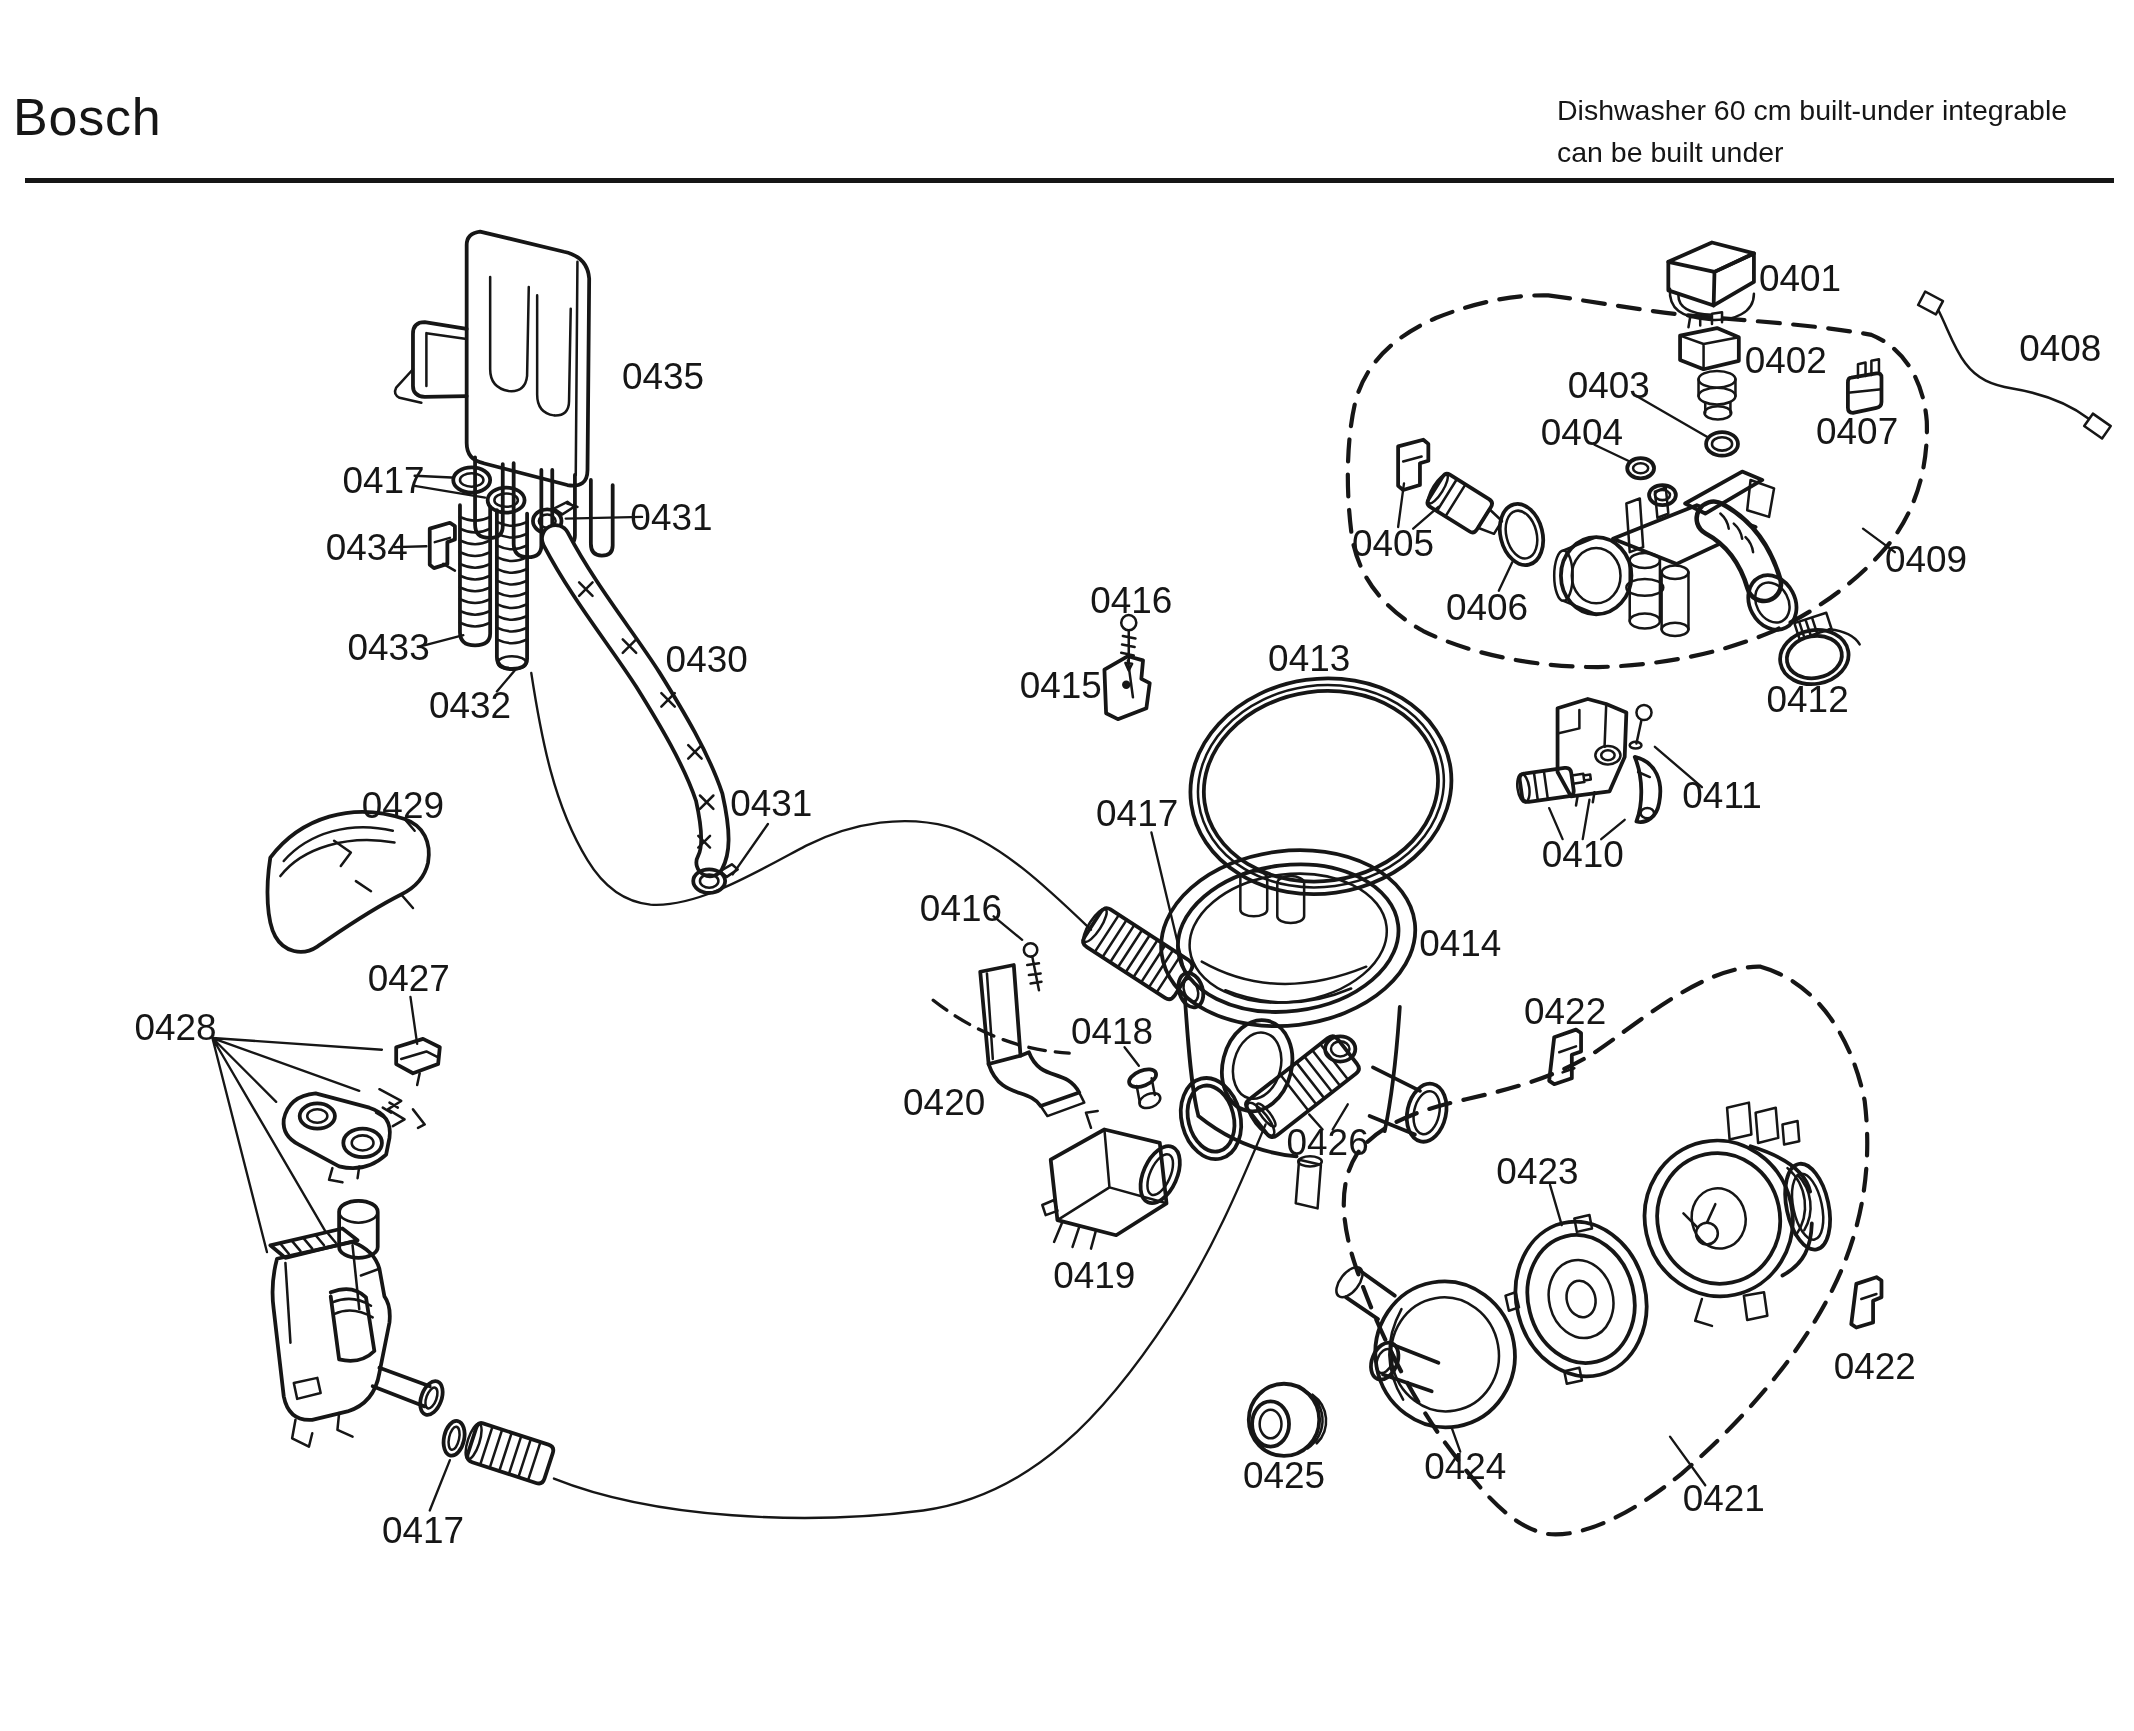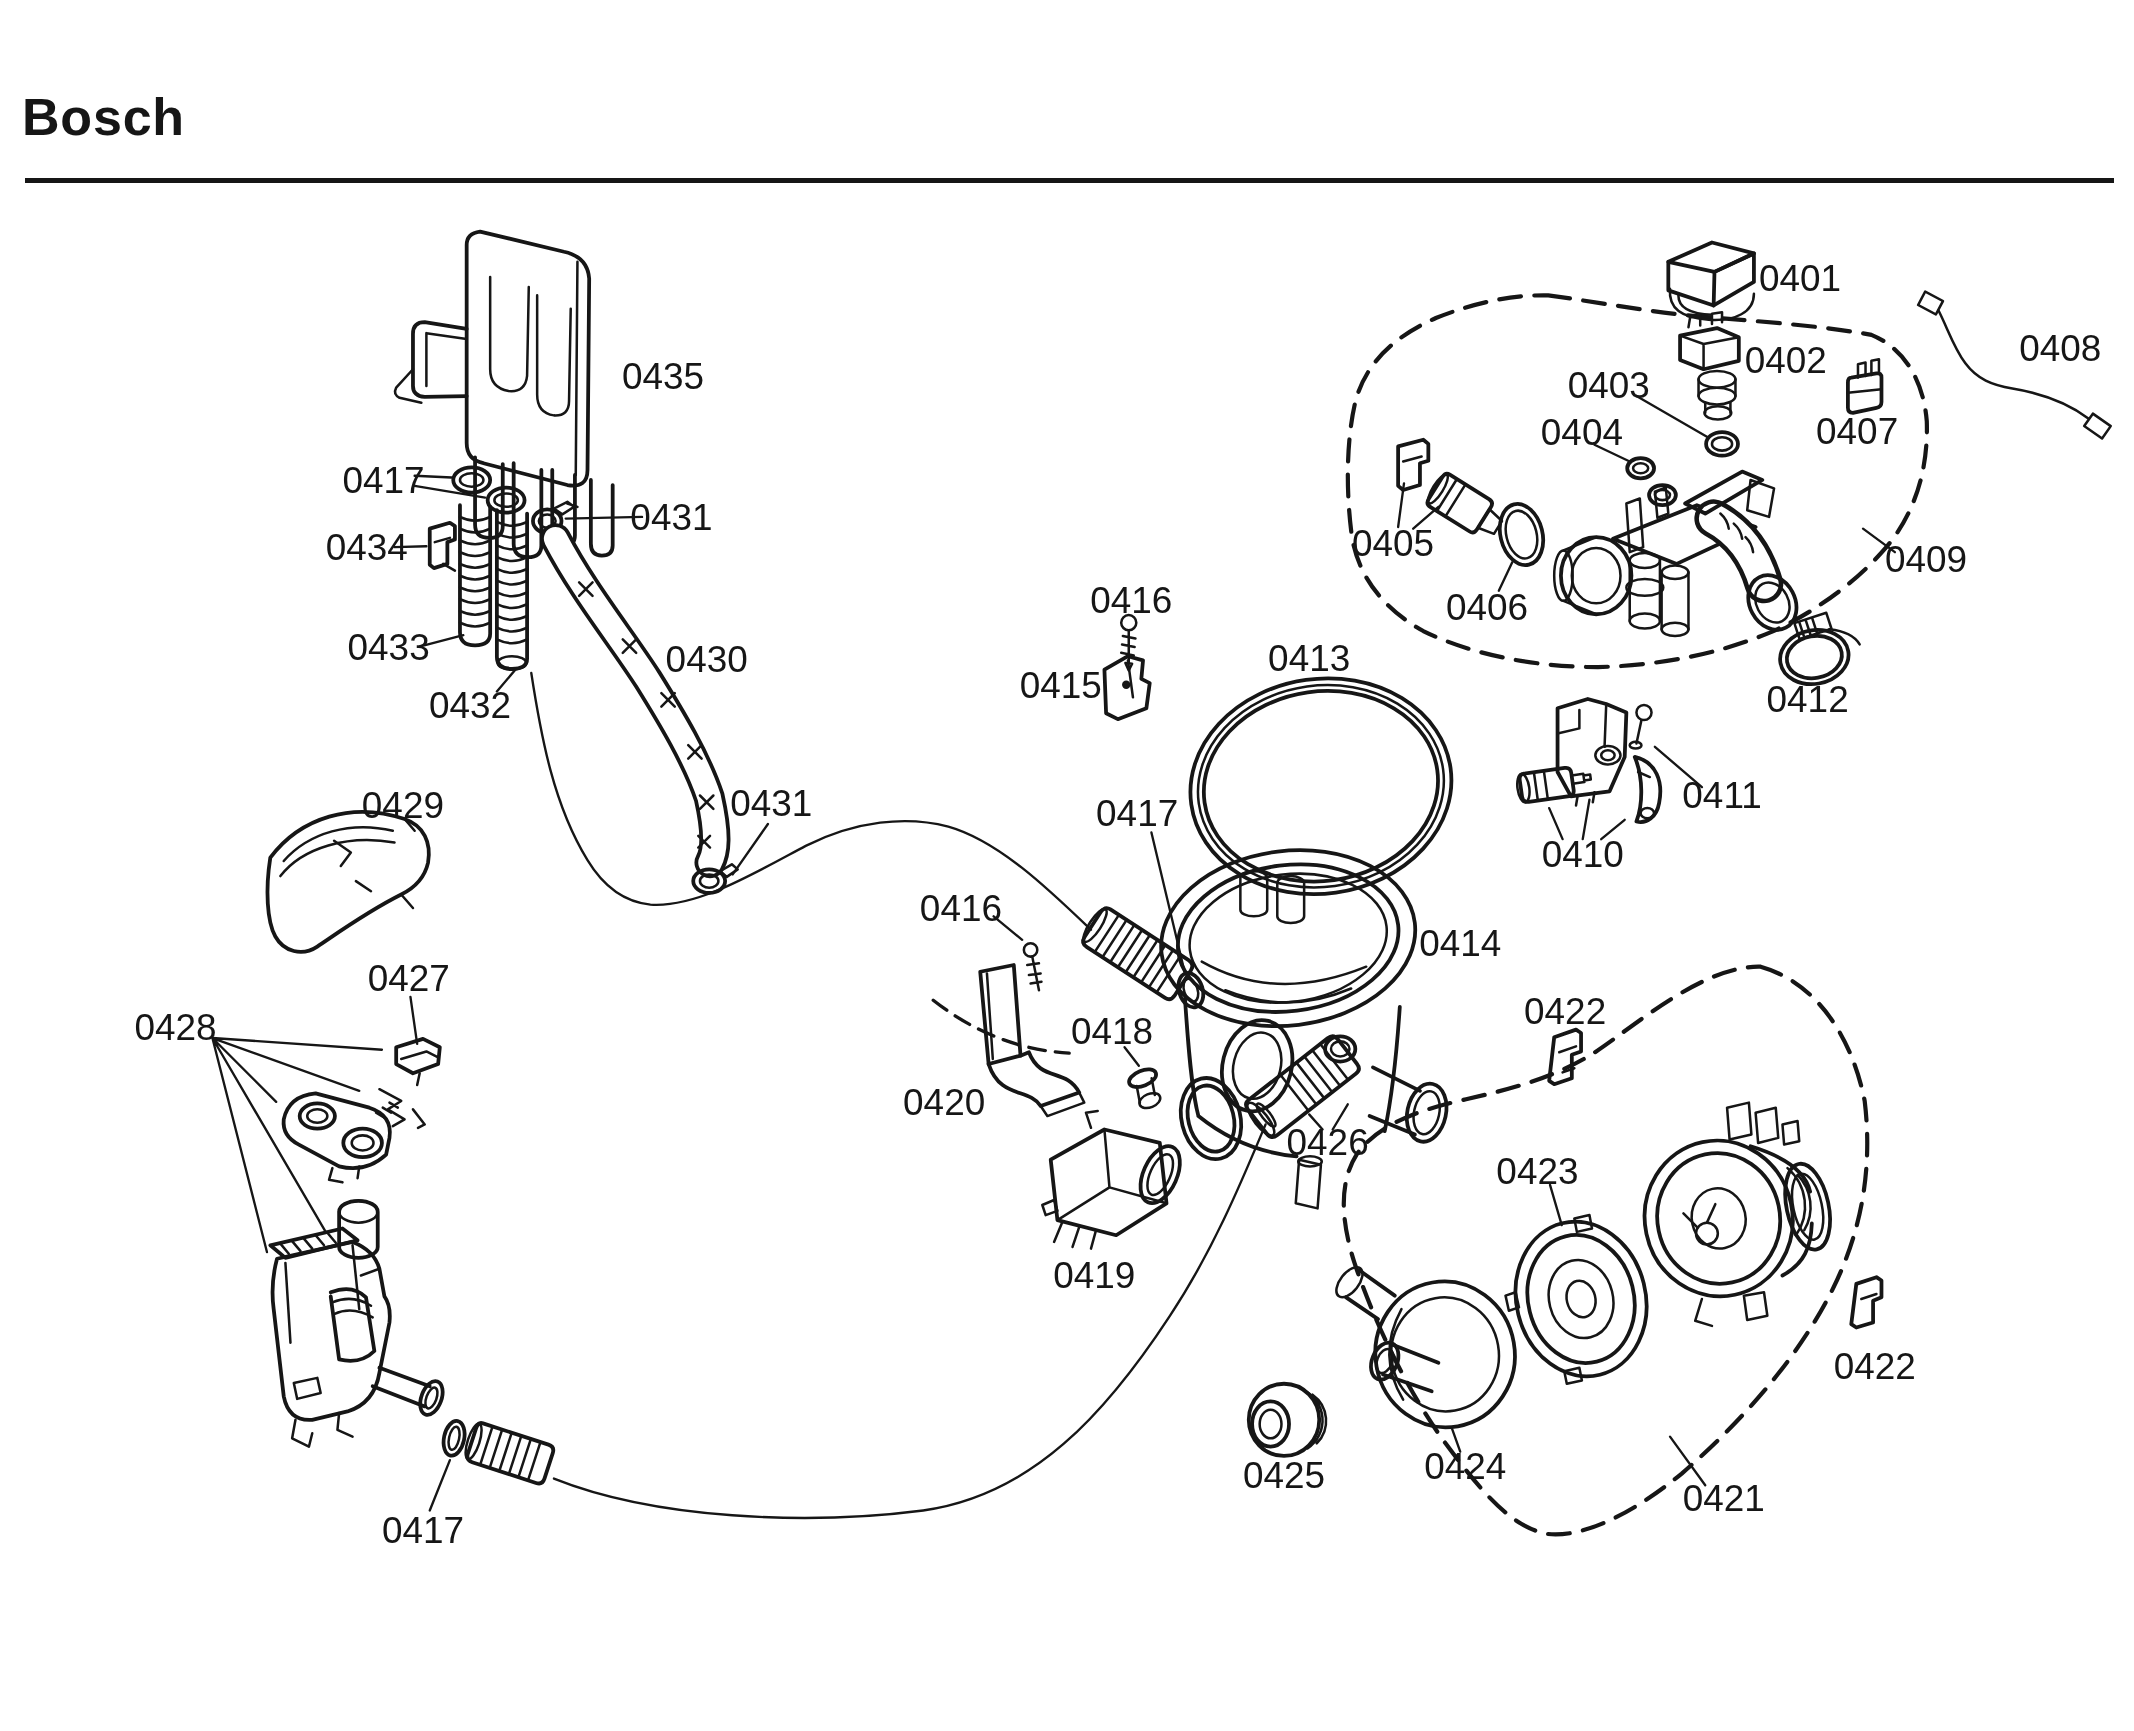--- a/index.html
+++ b/index.html
@@ -1,38 +1,42 @@
 <!DOCTYPE html>
 <html style="font-size:13.4px"><head>
 <meta charset="utf-8">
 <style>
   html,body{margin:0;padding:0;background:#ffffff;}
   body{width:2135px;height:1732px;position:relative;font-family:"Liberation Sans",sans-serif;color:#161616;overflow:hidden;}
   .page{position:absolute;inset:0;background:#fff;}
-  .brand{position:absolute;left:22px;top:87px;font-size:52px;font-weight:bold;letter-spacing:0.8px;}
+  .brand{position:absolute;left:13px;top:87px;font-size:52px;font-weight:normal;letter-spacing:0.8px;}
   .desc{position:absolute;left:1557px;top:89px;font-size:28.5px;line-height:42px;font-weight:400;}
   .rule{position:absolute;left:25px;top:178px;width:2089px;height:5px;background:#161616;}
   svg{position:absolute;left:0;top:0;}
   .ln{fill:none;stroke:#161616;stroke-width:4.5;stroke-linecap:round;stroke-linejoin:round;}
   .ln3{fill:none;stroke:#161616;stroke-width:3;stroke-linecap:round;stroke-linejoin:round;}
   .ld{fill:none;stroke:#161616;stroke-width:2.8;stroke-linecap:round;}
   .dash{fill:none;stroke:#161616;stroke-width:5;stroke-linecap:round;stroke-dasharray:26 16;}
   .dash3{fill:none;stroke:#161616;stroke-width:4;stroke-linecap:round;stroke-dasharray:20 12;}
   .tubeO{fill:none;stroke:#161616;stroke-width:37;stroke-linecap:round;}
   .tubeI{fill:none;stroke:#ffffff;stroke-width:28;stroke-linecap:round;}
   .elbO{fill:none;stroke:#161616;stroke-width:46;stroke-linecap:round;}
   .elbI{fill:none;stroke:#ffffff;stroke-width:35;stroke-linecap:round;}
   .callout{font-family:"Liberation Sans",sans-serif;font-size:44px;fill:#161616;text-anchor:middle;}
 </style>
 </head>
 <body>
 
 <div class="page">
 
   <div class="brand">Bosch</div>
+  <div class="desc">
+    <div>Dishwasher 60 cm built-under integrable</div>
+    <div>can be built under</div>
+  </div>
   <div class="rule"></div>
 
   <svg width="2135" height="1732" viewBox="0 0 2544 2064">
 
     <g>
       <path class="ln" d="M556,292 Q556,278 572,276 L672,300 Q700,306 702,332 L700,560 Q700,582 676,578 L576,552 Q556,548 556,528 Z"></path>
       <path class="ln3" d="M688,312 L686,566"></path>
       <path class="ln3" d="M584,330 L584,440 Q584,462 606,466 Q626,468 628,448 L630,342"></path>
       <path class="ln3" d="M640,352 L640,470 Q640,492 660,495 Q678,496 678,478 L680,368"></path>
       <path class="ln" d="M556,392 L506,384 Q492,384 492,398 L492,460 Q492,472 506,473 L556,472"></path>

